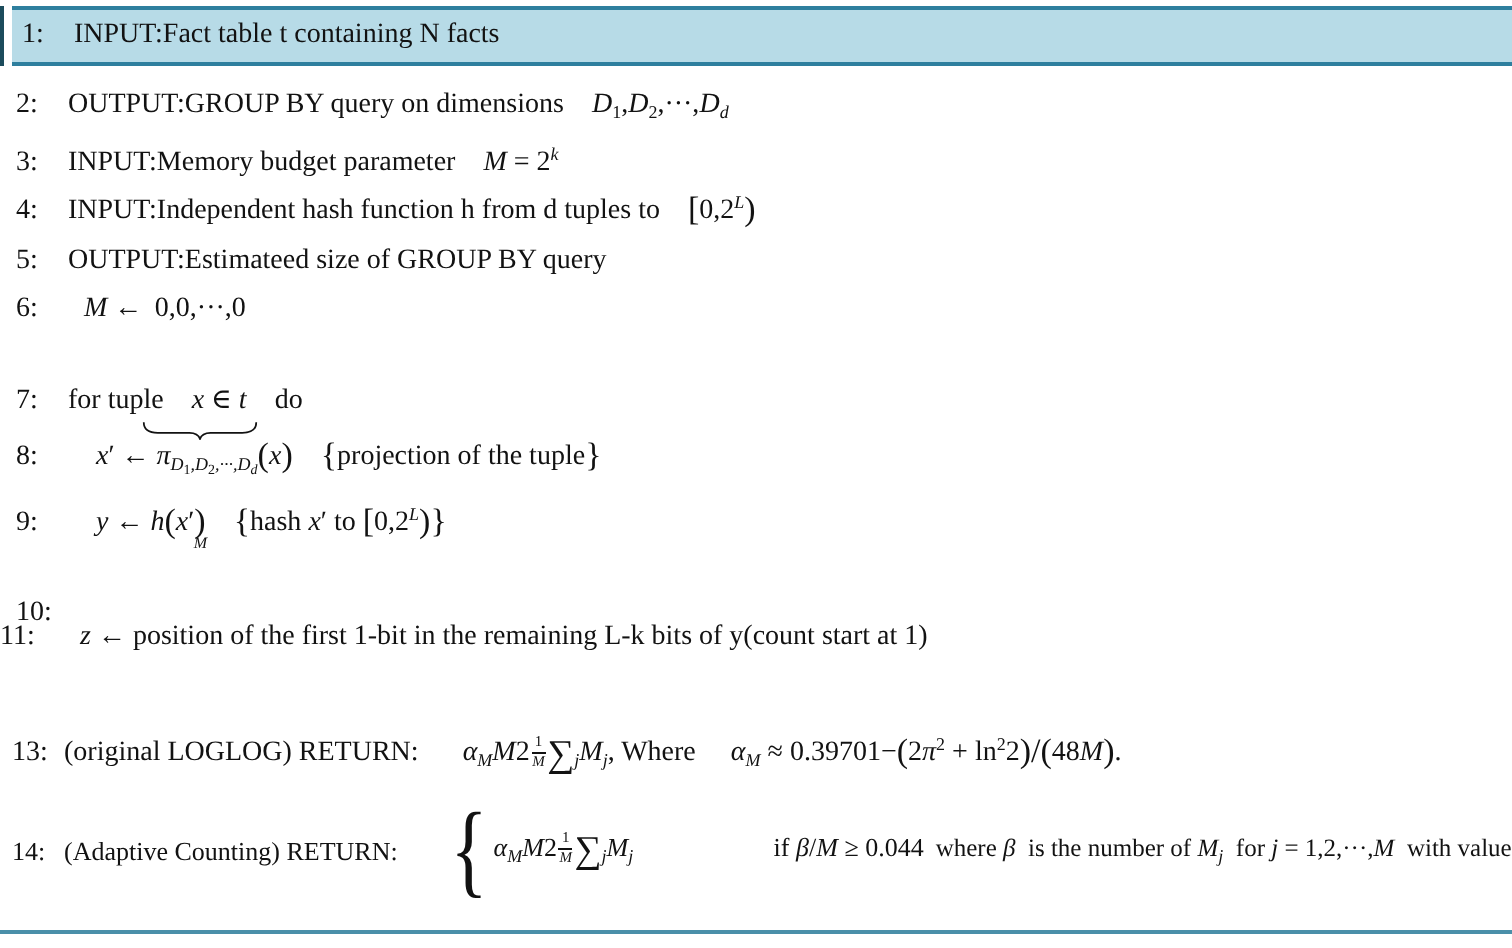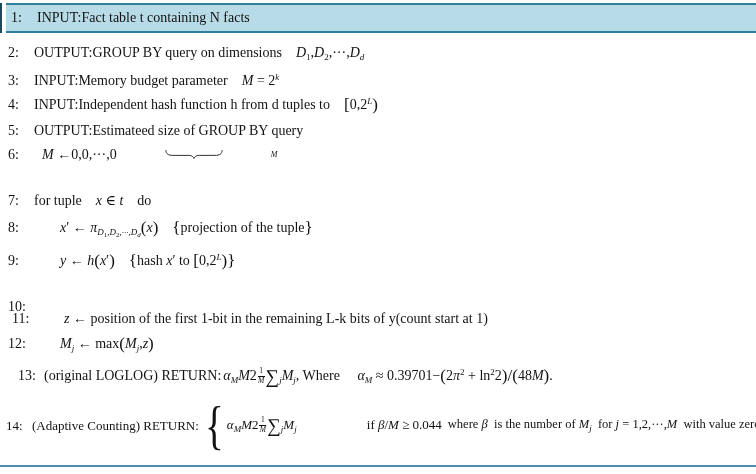--- a/index.html
+++ b/index.html
@@ -11,41 +11,41 @@
     position:absolute;left:6px;right:0;top:3px;height:26px;
     background:var(--hl-bg,#b7dbe7);
     border-top:2px solid var(--hl-border,#2e7f9e);
     border-bottom:2px solid var(--hl-border,#2e7f9e);
     display:flex;align-items:center;padding-left:5px;white-space:nowrap;
   }
   .tick{position:absolute;left:0;top:3px;width:2px;height:30px;background:var(--tick,#1c4c5c);}
   .rule-bottom{position:absolute;left:0;right:0;top:465px;height:2px;background:var(--rule,#4a8fa9);}
   .line{position:absolute;display:flex;align-items:baseline;white-space:nowrap;line-height:1.25;}
   .num{display:inline-block;min-width:22px;margin-right:4px;}
-  .mseg.ind{margin-left:26px;}
+  .mseg.ind{margin-left:14px;}
   .mseg.ind6{margin-left:8px;}
-  .label{margin-right:2px;}
+  .label{margin-right:22px;}
   
   .seg-r{}
   .seg-i{font-style:italic;}
   .seg-sub{font-size:9px;vertical-align:-3px;}
   .seg-subi{font-size:9px;vertical-align:-3px;font-style:italic;}
   .seg-sub2{font-size:7px;vertical-align:-5px;}
   .seg-sub2i{font-size:7px;vertical-align:-5px;font-style:italic;}
   .seg-sup{font-size:9px;vertical-align:5px;}
   .seg-supi{font-size:9px;vertical-align:5px;font-style:italic;}
   .seg-b{font-size:17px;vertical-align:-1px;}
   .seg-bigop{font-size:19px;vertical-align:-3px;}
   .seg-bigsl{font-size:17px;vertical-align:-1px;}
   .seg-gap{display:inline-block;width:14px;}
   .supfrac{display:inline-flex;flex-direction:column;align-items:center;font-size:7.5px;line-height:1.15;vertical-align:7px;margin:0 1px;}
   .supfrac .fn{border-bottom:0.7px solid #111;padding:0 1.5px;}
   .supfrac .fd{font-style:italic;}
   
-  .ub{display:inline-flex;flex-direction:row;align-items:center;gap:48px;}
+  .ub{display:inline-flex;flex-direction:column;align-items:center;gap:48px;}
   .ub-vals{}
   .ub-brace{display:block;margin-top:-1px;}
   .ub-label{font-style:italic;font-size:8px;line-height:1;}
   
   .l14{align-items:center;font-size:13px;}
   .brace{font-size:52px;line-height:1;font-weight:400;display:inline-block;transform:scaleX(0.75);margin:0 0 0 1px;}
   .cases{display:inline-flex;flex-direction:column;gap:3px;}
   .case-row{display:flex;align-items:baseline;}
   .case-f{min-width:140px;}
   .tail{margin-left:6px;font-size:12.5px;}
@@ -106,31 +106,27 @@
 
   <div class="line" style="top:250px;left:8px">
     <span class="num">9:</span>
     <span class="mseg ind"><span class="seg-i">y</span><span class="seg-r"> ← </span><span class="seg-i">h</span><span class="seg-b">(</span><span class="seg-i">x</span><span class="seg-r">′</span><span class="seg-b">)</span><span class="seg-gap"></span><span class="seg-b">{</span><span class="seg-r">hash </span><span class="seg-i">x</span><span class="seg-r">′ to </span><span class="seg-b">[</span><span class="seg-r">0,2</span><span class="seg-supi">L</span><span class="seg-b">)</span><span class="seg-b">}</span></span>
   </div>
 
   <div class="line" style="top:298px;left:8px">
     <span class="num">10:</span>
   </div>
 
-  <div class="line" style="top:310px;left:12px">
+  <div class="line" style="top:310px;left:0">
     <span class="num">11:</span>
     <span class="mseg ind"><span class="seg-i">z</span><span class="seg-r"> ← position of the first 1-bit in the remaining L-k bits of y(count start at 1)</span></span>
   </div>
 
-  <div class="line" style="top:333px;left:8px">
-    <span class="num">12:</span>
-    <span class="mseg ind"><span class="seg-i">M</span><span class="seg-subi">j</span><span class="seg-r"> ← max</span><span class="seg-b">(</span><span class="seg-i">M</span><span class="seg-subi">j</span><span class="seg-r">,</span><span class="seg-i">z</span><span class="seg-b">)</span></span>
-  </div>
 
-  <div class="line" style="top:365px;left:18px">
+  <div class="line" style="top:365px;left:6px">
     <span class="num">13:</span>
     <span class="label">(original LOGLOG) RETURN:</span>
     <span class="mseg"><span class="seg-i">α</span><span class="seg-subi">M</span><span class="seg-i">M</span><span class="seg-r">2</span><span class="supfrac">
           <span class="fn">1</span>
           <span class="fd">M</span>
         </span><span class="seg-bigop">∑</span><span class="seg-subi">j</span><span class="seg-i">M</span><span class="seg-subi">j</span><span class="seg-r">, Where  </span><span class="seg-gap"></span><span class="seg-i">α</span><span class="seg-subi">M</span><span class="seg-r"> ≈ 0.39701−</span><span class="seg-b">(</span><span class="seg-r">2</span><span class="seg-i">π</span><span class="seg-sup">2</span><span class="seg-r"> + ln</span><span class="seg-sup">2</span><span class="seg-r">2</span><span class="seg-b">)</span><span class="seg-bigsl">/</span><span class="seg-b">(</span><span class="seg-r">48</span><span class="seg-i">M</span><span class="seg-b">)</span><span class="seg-r">.</span></span>
   </div>
 
   <div class="line l14" style="top:400px;left:6px">
     <span class="num">14:</span>

